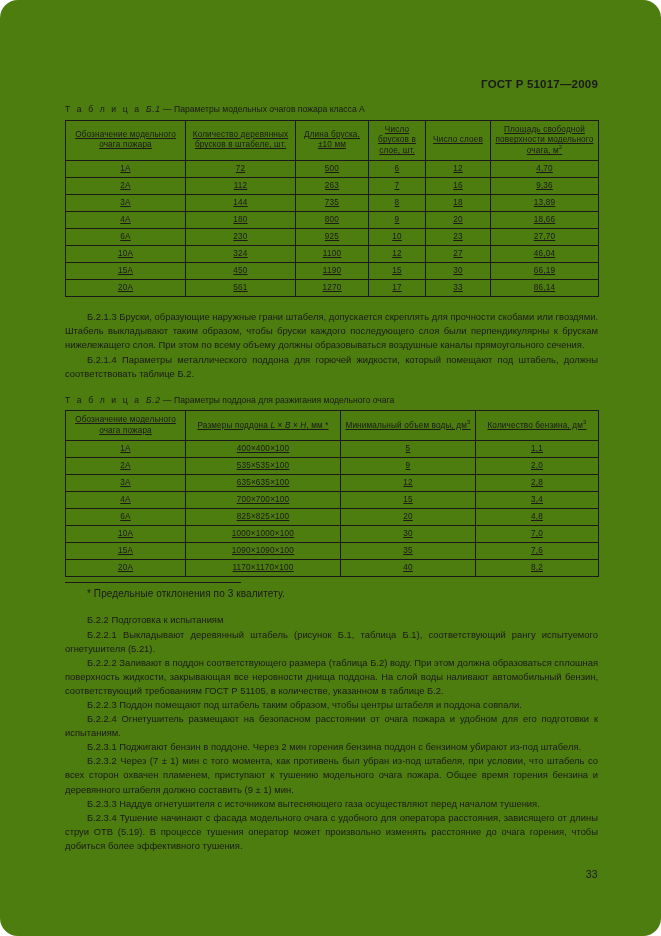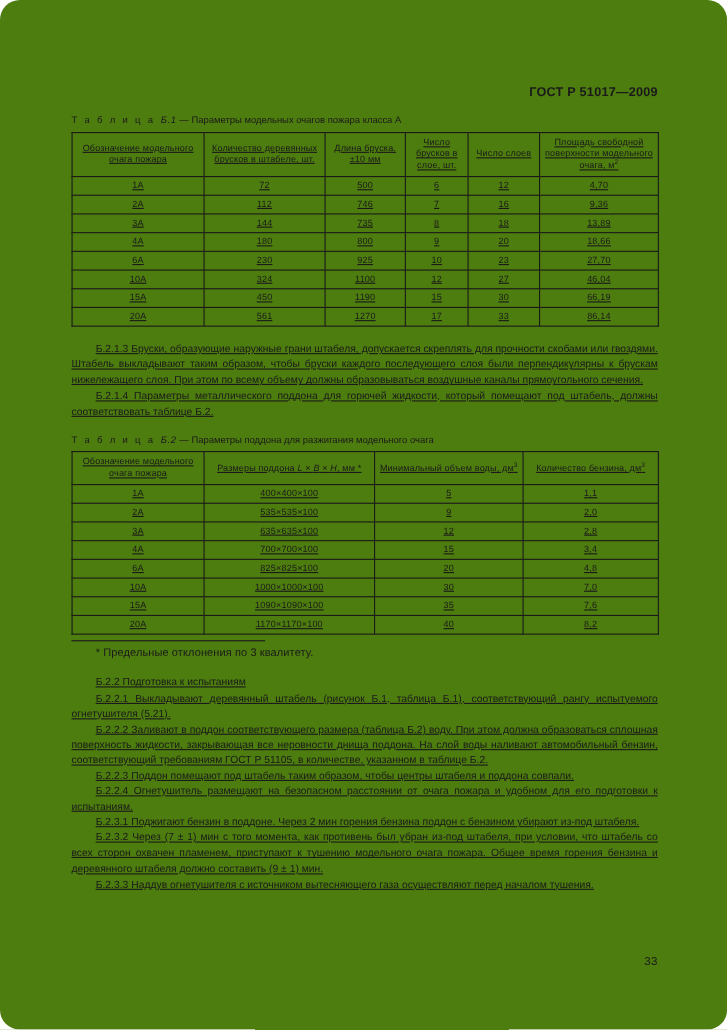--- a/index.html
+++ b/index.html
@@ -109,21 +109,20 @@
   
   p.body {
     font-size: 9.4px;
     line-height: 14.1px;
     text-align: justify;
     text-indent: 22px;
     margin: 0;
     letter-spacing: 0.01px;
     -webkit-hyphens: none;
     hyphens: none;
-    text-decoration: underline;
   }
   p.body.last-line-left {
     text-align-last: left;
   }
 
   .para-block { margin: 0; }
 
   
   .gap-after-table   { height: 13px; }
   .gap-before-table  { height: 14px; }
@@ -192,21 +191,21 @@
           <td>1А</td>
           <td>72</td>
           <td>500</td>
           <td>6</td>
           <td>12</td>
           <td>4,70</td>
         </tr>
         <tr>
           <td>2А</td>
           <td>112</td>
-          <td>746</td>
+          <td>263</td>
           <td>7</td>
           <td>16</td>
           <td>9,36</td>
         </tr>
         <tr>
           <td>3А</td>
           <td>144</td>
           <td>735</td>
           <td>8</td>
           <td>18</td>
@@ -345,19 +344,20 @@
 
     <div class="para-block">
       <p class="body last-line-left">Б.2.2 Подготовка к испытаниям</p>
       <p class="body last-line-left">Б.2.2.1 Выкладывают деревянный штабель (рисунок Б.1, таблица Б.1), соответствующий рангу испытуемого огнетушителя (5.21).</p>
       <p class="body last-line-left">Б.2.2.2 Заливают в поддон соответствующего размера (таблица Б.2) воду. При этом должна образоваться сплошная поверхность жидкости, закрывающая все неровности днища поддона. На слой воды наливают автомобильный бензин, соответствующий требованиям ГОСТ Р 51105, в количестве, указанном в таблице Б.2.</p>
       <p class="body last-line-left">Б.2.2.3 Поддон помещают под штабель таким образом, чтобы центры штабеля и поддона совпали.</p>
       <p class="body last-line-left">Б.2.2.4 Огнетушитель размещают на безопасном расстоянии от очага пожара и удобном для его подготовки к испытаниям.</p>
       <p class="body last-line-left">Б.2.3.1 Поджигают бензин в поддоне. Через 2 мин горения бензина поддон с бензином убирают из-под штабеля.</p>
       <p class="body last-line-left">Б.2.3.2 Через (7 ± 1) мин с того момента, как противень был убран из-под штабеля, при условии, что штабель со всех сторон охвачен пламенем, приступают к тушению модельного очага пожара. Общее время горения бензина и деревянного штабеля должно составить (9 ± 1) мин.</p>
       <p class="body last-line-left">Б.2.3.3 Наддув огнетушителя с источником вытесняющего газа осуществляют перед началом тушения.</p>
+      <p class="body last-line-left">Б.2.3.4 Тушение начинают с фасада модельного очага с удобного для оператора расстояния, зависящего от длины струи ОТВ (5.19). В процессе тушения оператор может произвольно изменять расстояние до очага горения, чтобы добиться более эффективного тушения.</p>
     </div>
 
   </div>
 
   <div class="page-number">33</div>
 
 </div>
 
 </body></html>

